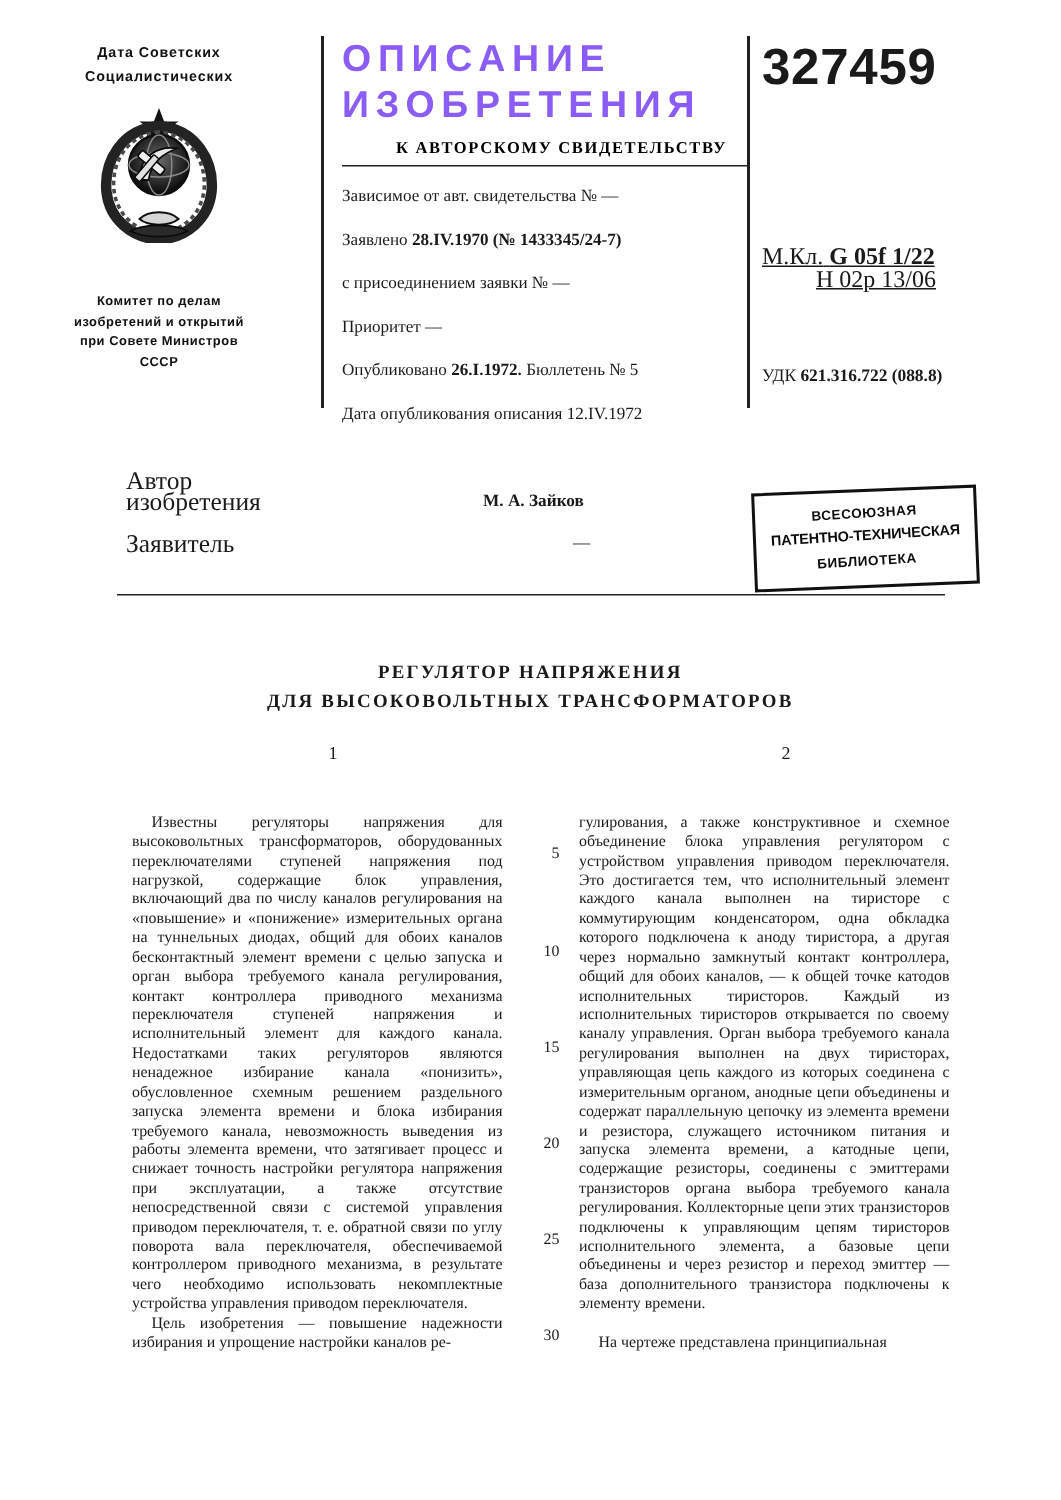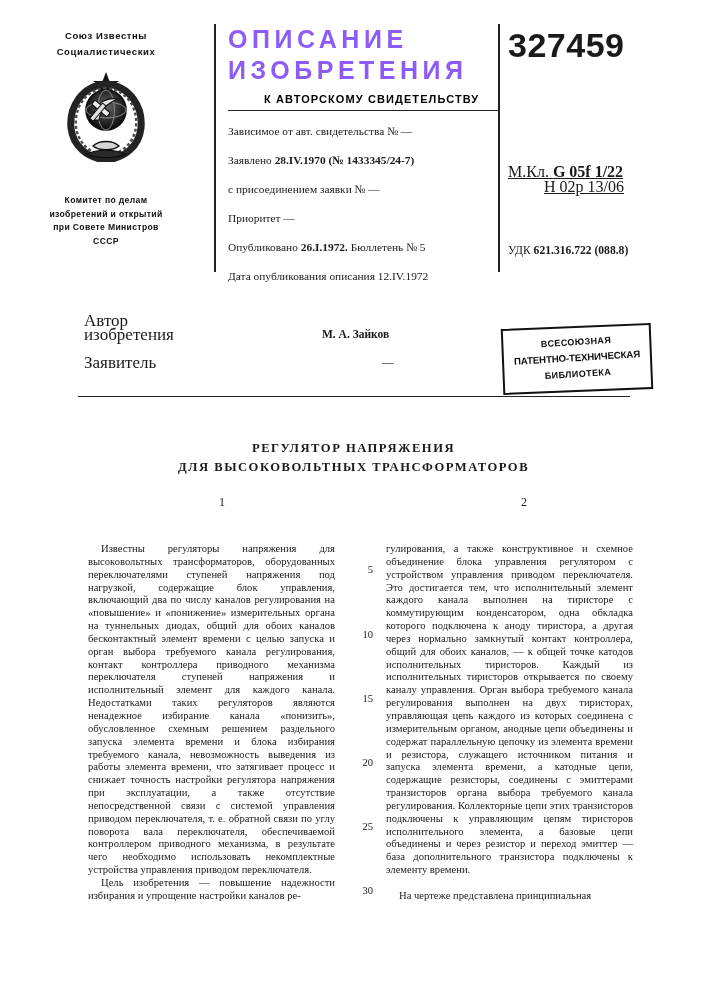--- a/index.html
+++ b/index.html
@@ -68,21 +68,21 @@
   }
   .big-title {
     font-family: "Liberation Sans", sans-serif;
     font-weight: bold;
     font-size: 25px;
     letter-spacing: 4.5px;
     line-height: 31px;
     color: #8b5cf6;
   }
   .sub-title {
-    font-family: Liberation Sans, sans-serif;
+    font-family: Liberation Serif, serif;
     font-weight: bold;
     font-size: 11px;
     letter-spacing: 1.1px;
     margin-top: 7px;
     color: #000;
     padding-left: 36px;
   }
   .hr-thin {
     border: 0;
     border-top: 1.4px solid #222;
@@ -243,21 +243,21 @@
   }
   .linenums div { height: 12.85px; }
 </style>
 </head>
 <body>
 
 <div class="header">
 
   <div class="hdr-left">
     <div class="country-lines">
-      <div>Союз Известны</div>
+      <div>Дата Советских</div>
       <div>Социалистических</div>
     </div>
 
     <div class="emblem">
       <svg viewBox="0 0 86 92" width="86" height="92">
         <defs>
           <radialGradient id="gh" cx="50%" cy="42%" r="52%">
             <stop offset="0%" stop-color="#6a6a6a"></stop>
             <stop offset="70%" stop-color="#2b2b2b"></stop>
             <stop offset="100%" stop-color="#111"></stop>

